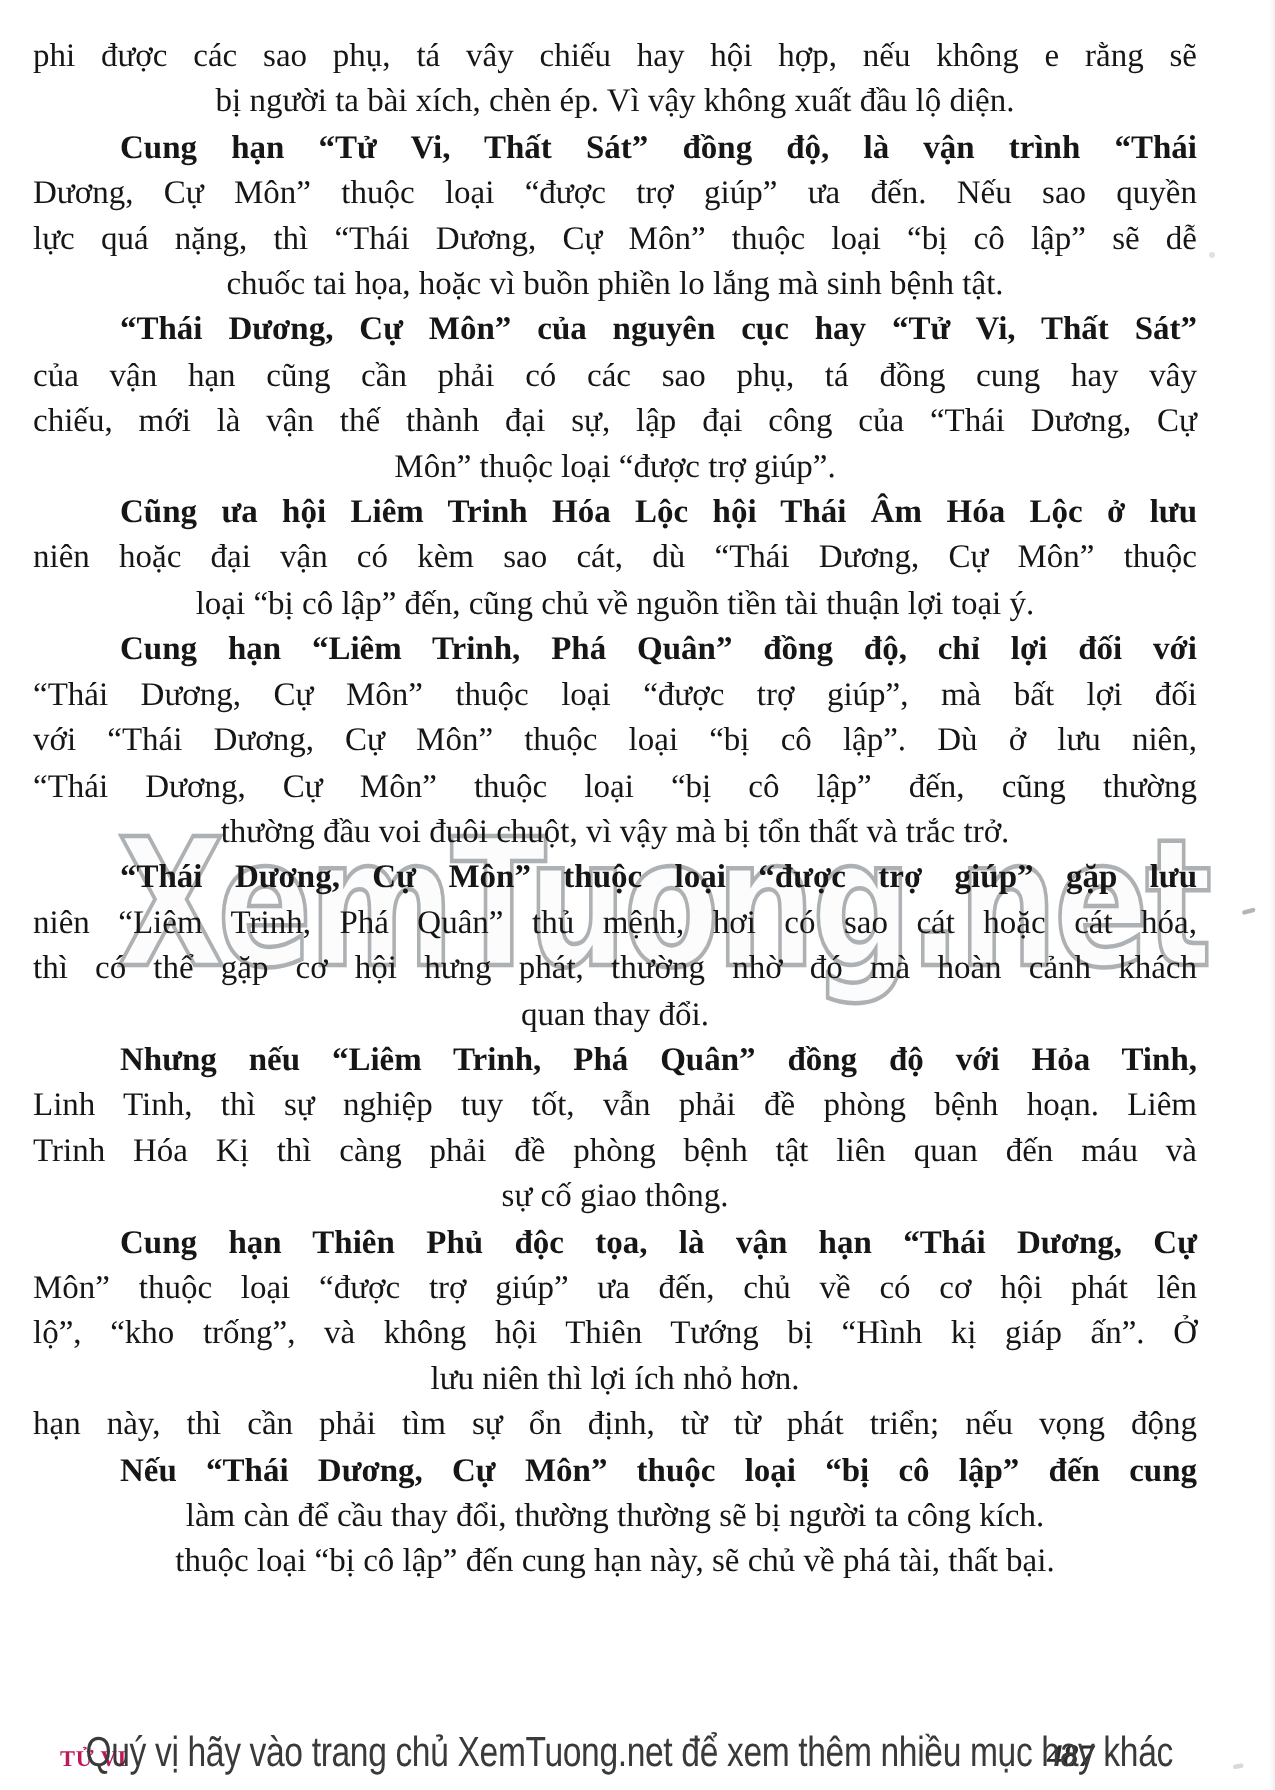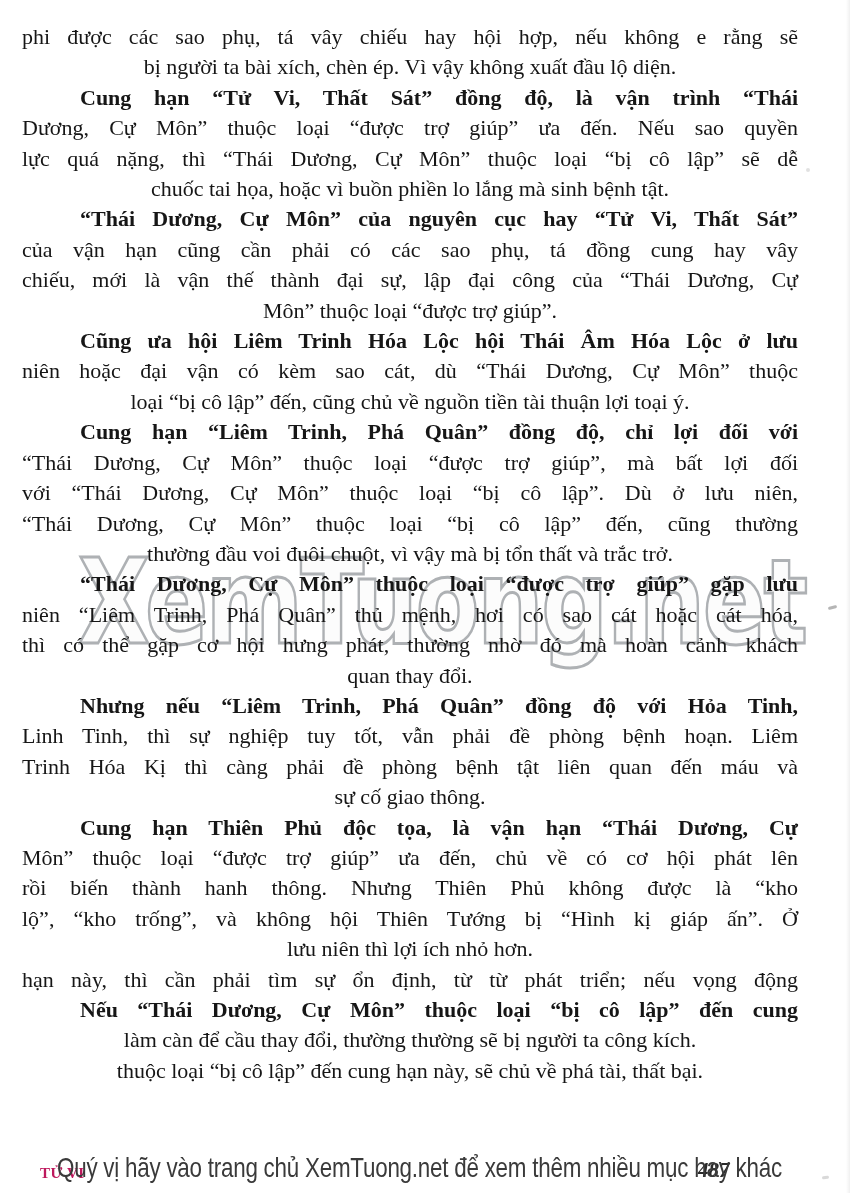--- a/index.html
+++ b/index.html
@@ -85,21 +85,20 @@
       <div class="line just indent">“Thái Dương, Cự Môn” thuộc loại “được trợ giúp” gặp lưu</div>
       <div class="line just">niên “Liêm Trinh, Phá Quân” thủ mệnh, hơi có sao cát hoặc cát hóa,</div>
       <div class="line just">thì có thể gặp cơ hội hưng phát, thường nhờ đó mà hoàn cảnh khách</div>
       <div class="line left">quan thay đổi.</div>
       <div class="line just indent">Nhưng nếu “Liêm Trinh, Phá Quân” đồng độ với Hỏa Tinh,</div>
       <div class="line just">Linh Tinh, thì sự nghiệp tuy tốt, vẫn phải đề phòng bệnh hoạn. Liêm</div>
       <div class="line just">Trinh Hóa Kị thì càng phải đề phòng bệnh tật liên quan đến máu và</div>
       <div class="line left">sự cố giao thông.</div>
       <div class="line just indent">Cung hạn Thiên Phủ độc tọa, là vận hạn “Thái Dương, Cự</div>
       <div class="line just">Môn” thuộc loại “được trợ giúp” ưa đến, chủ về có cơ hội phát lên</div>
-      <div class="line just">rồi biến thành hanh thông. Nhưng Thiên Phủ không được là “kho</div>
       <div class="line just">lộ”, “kho trống”, và không hội Thiên Tướng bị “Hình kị giáp ấn”. Ở</div>
       <div class="line left">lưu niên thì lợi ích nhỏ hơn.</div>
       <div class="line just">hạn này, thì cần phải tìm sự ổn định, từ từ phát triển; nếu vọng động</div>
       <div class="line just indent">Nếu “Thái Dương, Cự Môn” thuộc loại “bị cô lập” đến cung</div>
       <div class="line left">làm càn để cầu thay đổi, thường thường sẽ bị người ta công kích.</div>
       <div class="line left">thuộc loại “bị cô lập” đến cung hạn này, sẽ chủ về phá tài, thất bại.</div>
     </div>
 
   <div class="footer">
     <span class="footer-book-title">TỬ VI</span>

